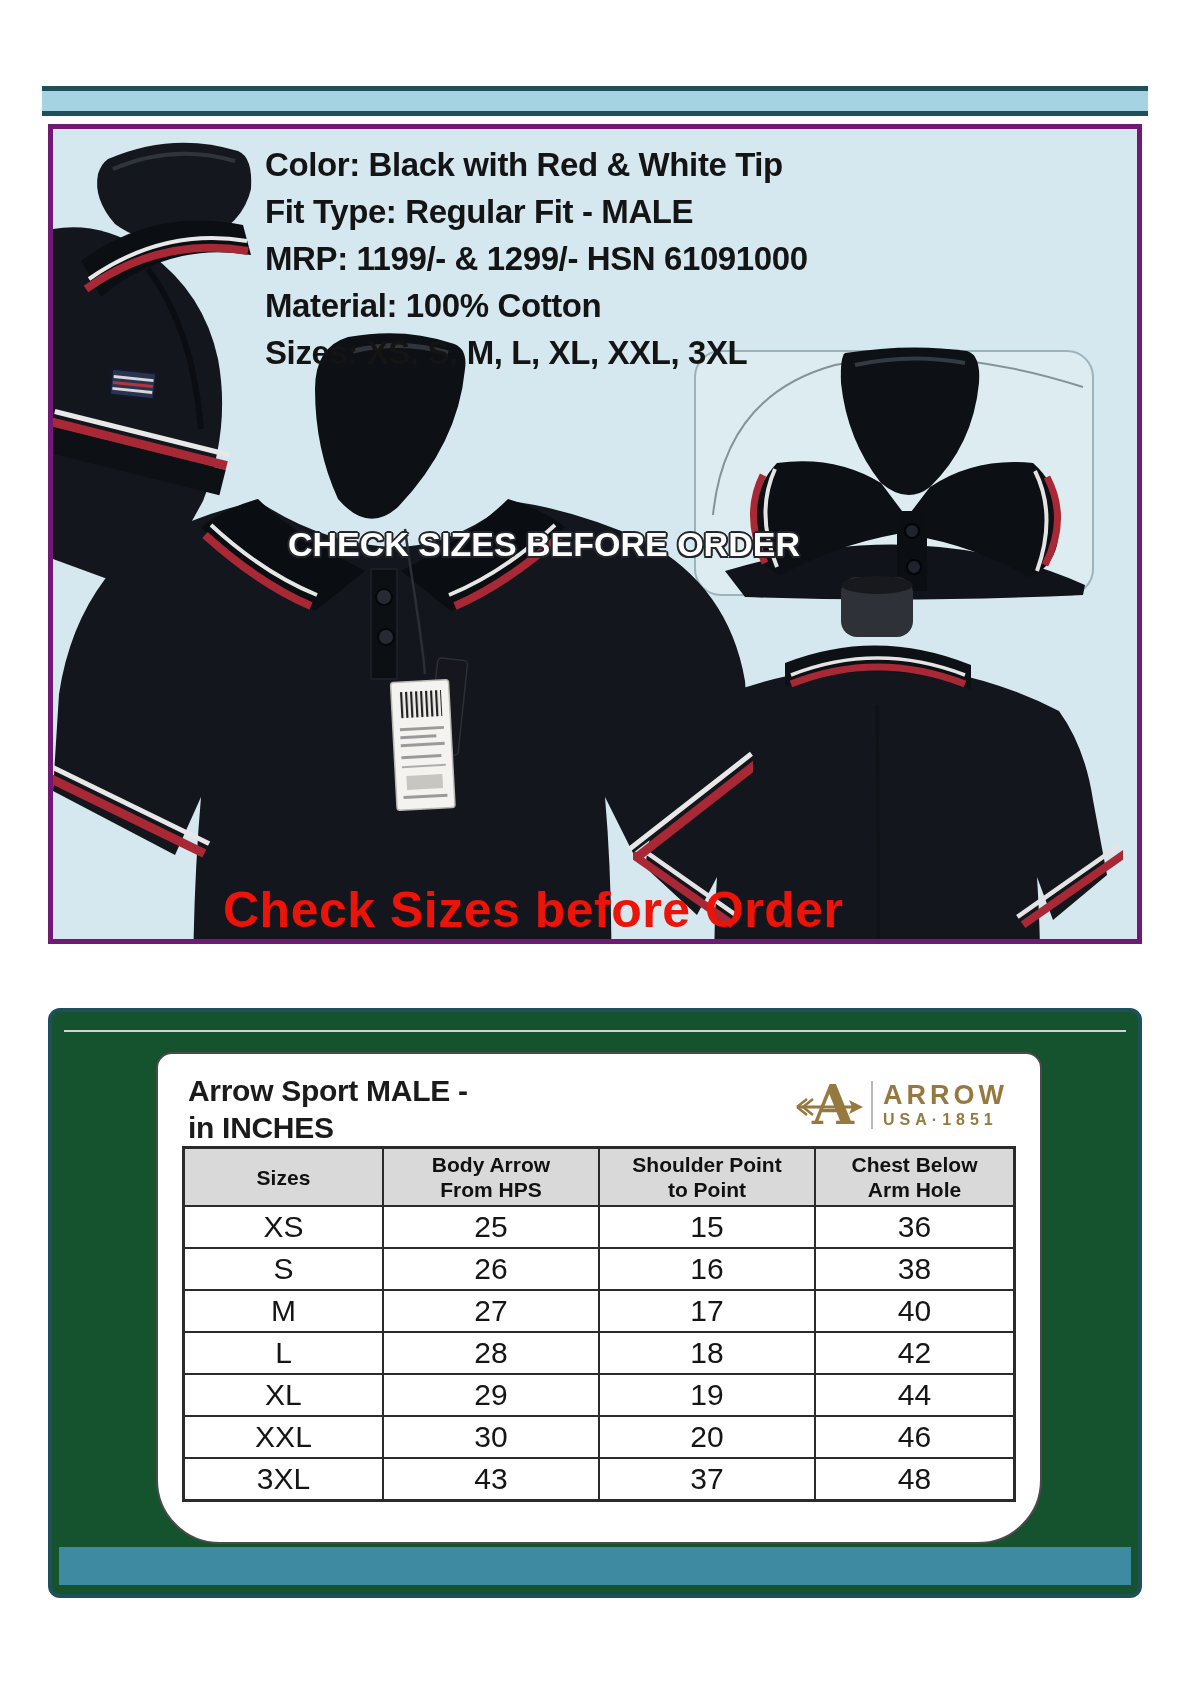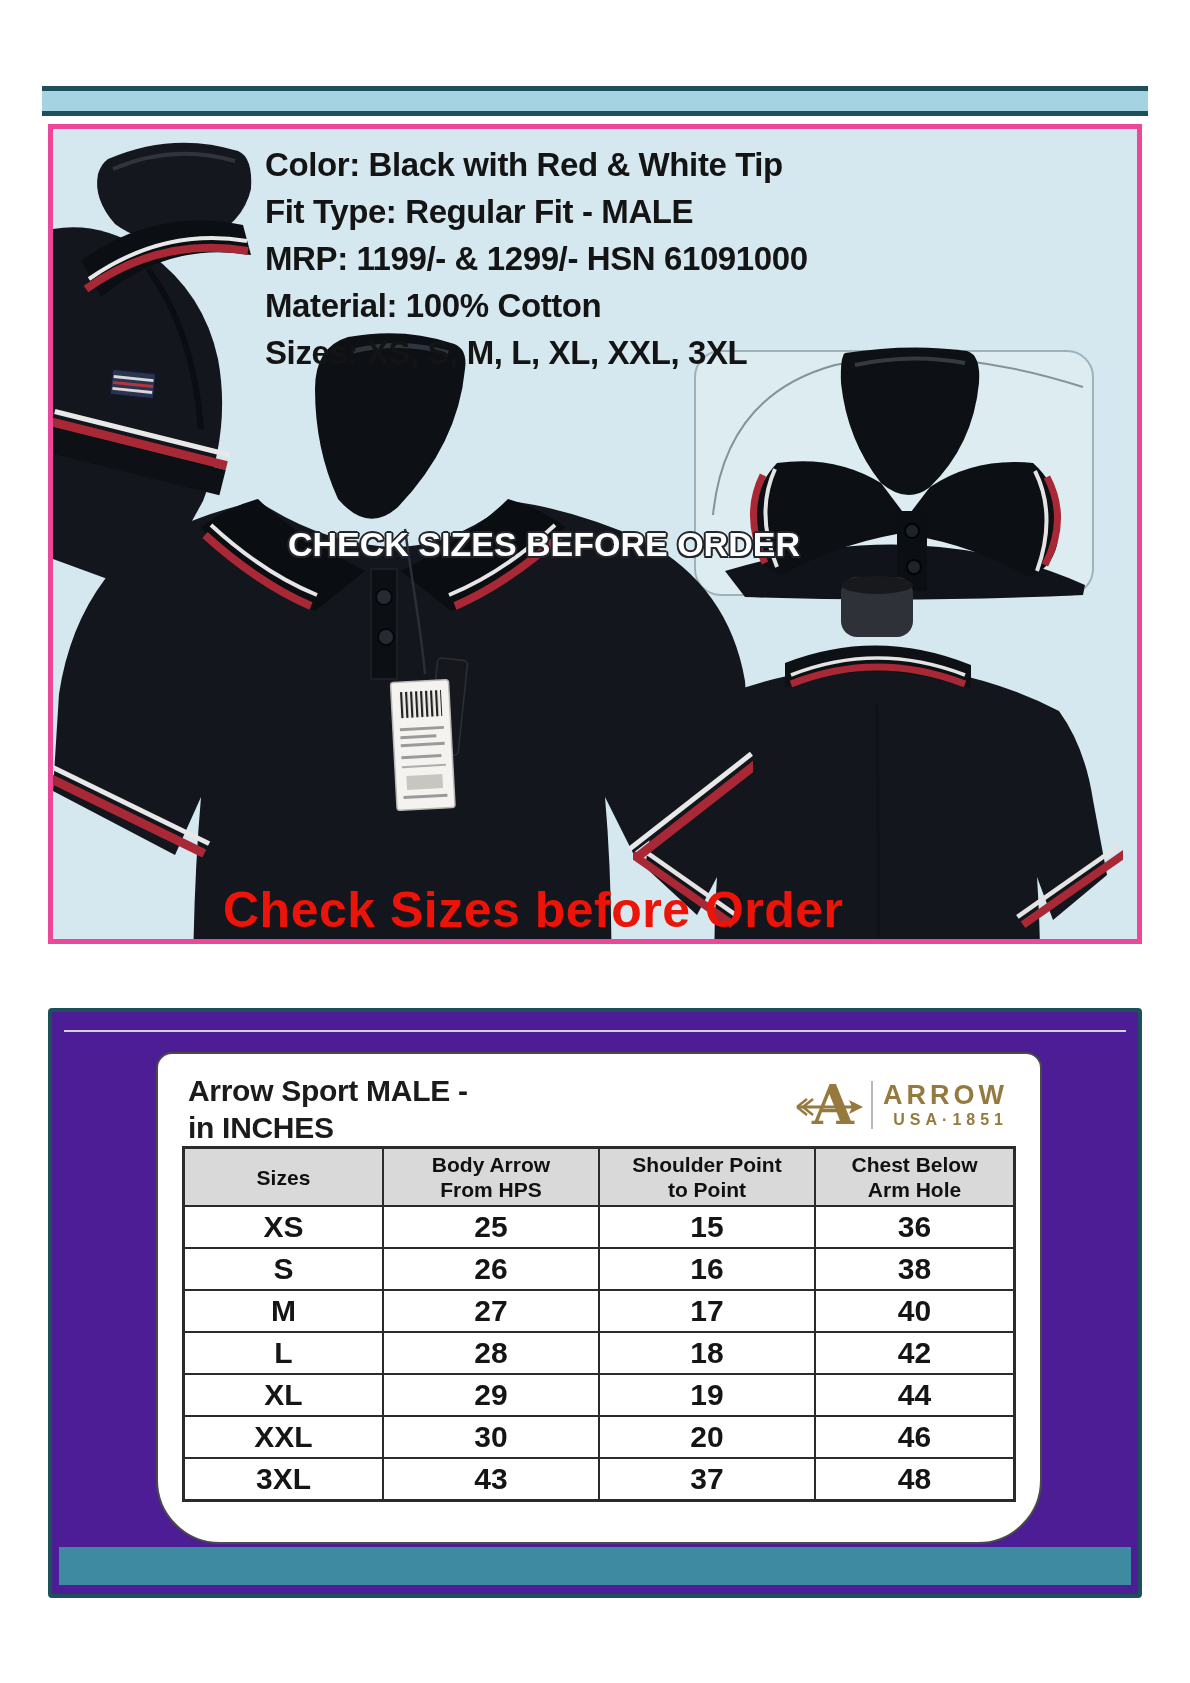--- a/index.html
+++ b/index.html
@@ -9,21 +9,21 @@
   }
   
   .top-bar{
     position:absolute;left:42px;top:86px;width:1106px;height:30px;
     box-sizing:border-box;background:#a6d3e2;
     border-top:5px solid #1e505c;border-bottom:5px solid #1e505c;
   }
   
   .photo-panel{
     position:absolute;left:48px;top:124px;width:1094px;height:820px;
-    box-sizing:border-box;border:5px solid #ec4899;background:#d5e8ef;
+    box-sizing:border-box;border:5px solid #701a75;background:#d5e8ef;
     overflow:hidden;
   }
   .photo{position:absolute;}
   .info-text{
     position:absolute;left:212px;top:12px;z-index:3;
     font-size:33px;font-weight:bold;color:#141414;line-height:47px;
     letter-spacing:-0.4px;white-space:nowrap;
   }
   .caps-overlay{
     position:absolute;left:235px;top:396px;z-index:5;
@@ -31,47 +31,47 @@
     text-shadow:2px 0 0 #23262b,-2px 0 0 #23262b,0 2px 0 #23262b,0 -2px 0 #23262b,
       1.5px 1.5px 0 #23262b,-1.5px 1.5px 0 #23262b,1.5px -1.5px 0 #23262b,-1.5px -1.5px 0 #23262b;
   }
   .red-overlay{
     position:absolute;left:170px;top:752px;z-index:5;
     font-size:50px;font-weight:bold;color:#ec1308;white-space:nowrap;letter-spacing:0.5px;
   }
   
   .bottom-panel{
     position:absolute;left:48px;top:1008px;width:1094px;height:590px;
-    box-sizing:border-box;border:4px solid #1e505c;border-radius:4px;background:#4c1d95;
+    box-sizing:border-box;border:4px solid #1e505c;border-radius:12px;background:#14532d;
   }
   .hairline{position:absolute;left:12px;top:18px;width:1062px;height:2px;background:#d2d2d2;}
   .chart-card{
     position:absolute;left:104px;top:40px;width:886px;height:492px;
     box-sizing:border-box;border:2px solid #4a4a4a;border-radius:16px 16px 64px 64px;
     background:#ffffff;padding:14px 24px 0 24px;
   }
   .card-head{display:flex;justify-content:space-between;align-items:flex-start;padding:4px 4px 0 6px;}
   .card-title{font-size:30px;font-weight:bold;color:#1b1b1b;line-height:37px;letter-spacing:-0.3px;}
   .brand{display:flex;align-items:center;margin-top:4px;margin-right:4px;}
   .brand-divider{width:2px;height:48px;background:#b9b9b9;margin:0 10px 0 6px;}
-  .brand-word{display:flex;flex-direction:column;align-items:flex-end;}
+  .brand-word{display:flex;flex-direction:column;}
   .brand-name{font-size:27px;font-weight:bold;letter-spacing:4px;color:#96793f;line-height:28px;}
   .brand-tag{font-size:16px;font-weight:bold;letter-spacing:5px;color:#96793f;margin-top:2px;}
   table.size-table{
     width:100%;border-collapse:collapse;
     border:3px solid #2b2b2b;table-layout:fixed;
   }
   table.size-table th{
     border:2px solid #2b2b2b;background:#d9d9d9;color:#111111;
     font-size:21px;line-height:25px;font-weight:bold;padding:3px 2px;height:50px;
   }
   table.size-table th span{display:block;text-align:center;}
   table.size-table td{
     border:2px solid #2b2b2b;background:#ffffff;color:#151515;
-    text-align:center;font-size:30px;font-weight:bold;height:40px;padding:0;
+    text-align:center;font-size:30px;font-weight:normal;height:40px;padding:0;
   }
   .teal-bar{position:absolute;left:7px;right:7px;bottom:9px;height:38px;background:#3e8ba1;}
 </style>
 </head>
 <body>
 
 <div class="top-bar"></div>
 
 <div class="photo-panel">
 

